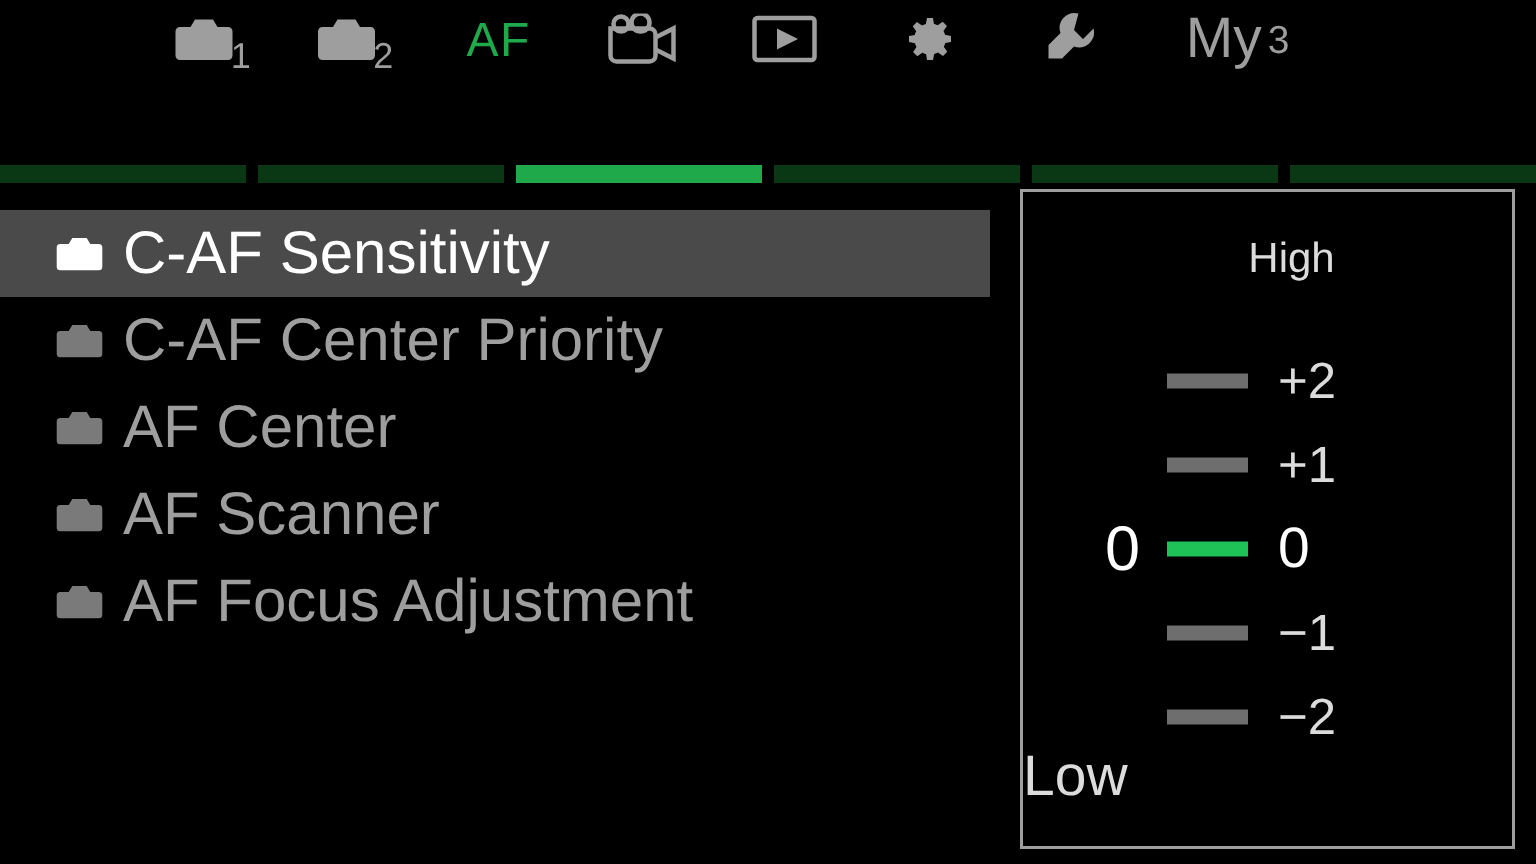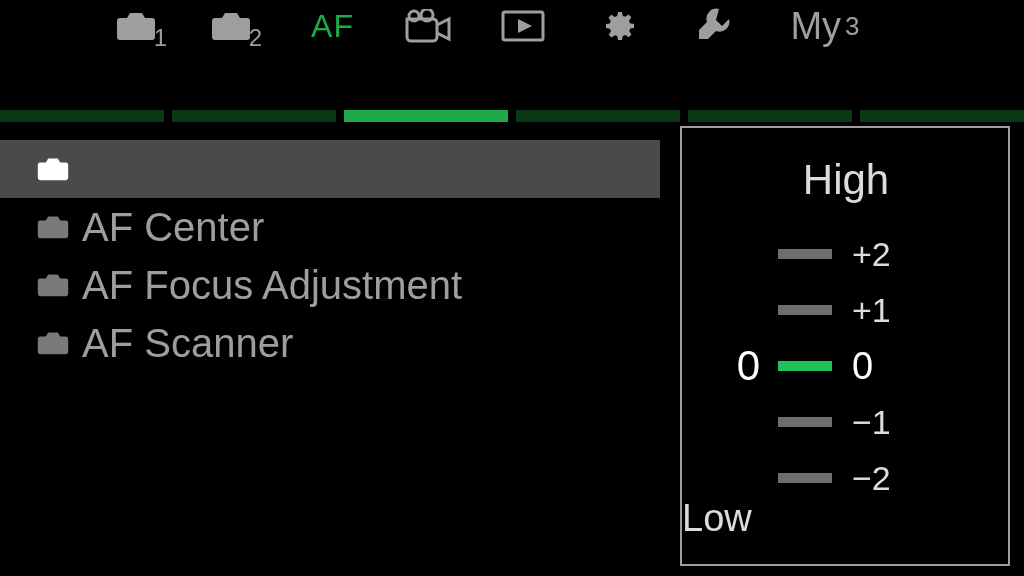--- a/index.html
+++ b/index.html
@@ -35,21 +35,21 @@
   
   .menu { position:absolute; top:140px; left:0; width:660px; }
   .menu-item { height:58px; display:flex; align-items:center; padding-left:34px; color:#9e9e9e; font-size:40px; font-weight:300; }
   .menu-item.sel { background:#4a4a4a; color:#fff; }
   .menu-item .mi-icon { width:38px; display:flex; align-items:center; justify-content:center; margin-right:10px; }
   .menu-item.sel .mi-icon svg path { fill:#fff; }
 
   
   .panel { position:absolute; top:126px; left:680px; width:330px; height:440px; border:2px solid #9e9e9e; }
   .panel-inner { position:relative; width:100%; height:100%; }
-  .lab-high { position:absolute; top:28px; left:1px; width:100%; text-align:center; color:#dcdcdc; font-size:42px; font-weight:300; }
+  .lab-high { position:absolute; top:28px; left:16px; width:100%; text-align:center; color:#dcdcdc; font-size:28px; font-weight:300; }
   .lab-low  { position:absolute; bottom:24px; left:0; width:100%; text-align:left; color:#dcdcdc; font-size:38px; font-weight:300; }
 
   .scale { position:absolute; top:98px; left:0; width:100%; }
   .scale-row { height:56px; display:flex; align-items:center; }
   .scale-row .cur { width:96px; text-align:right; color:#fff; font-size:42px; font-weight:400; padding-right:18px; font-variant-numeric:tabular-nums; }
   .scale-row .tick { width:54px; height:10px; background:#6e6e6e; }
   .scale-row.on .tick { background:#1fc257; }
   .scale-row .val { flex:1; padding-left:20px; color:#dcdcdc; font-size:34px; font-weight:300; font-variant-numeric:tabular-nums; }
   .scale-row.on .val { color:#fff; font-size:38px; }
 </style>
@@ -119,44 +119,53 @@
     <div class="seg"></div>
   </div>
 
   <div class="menu">
     <div class="menu-item sel">
       <span class="mi-icon">
           <svg width="32" height="24" viewBox="0 0 40 30">
             <path fill="#fff" d="M4 7h7l3-5h12l3 5h7a3 3 0 0 1 3 3v16a3 3 0 0 1-3 3H4a3 3 0 0 1-3-3V10a3 3 0 0 1 3-3z"></path>
           </svg>
         </span>
+      <span>C-AF Sensitivity</span>
+    </div>
+    <div class="menu-item">
+      <span class="mi-icon">
+          <svg width="32" height="24" viewBox="0 0 40 30">
+            <path fill="#7a7a7a" d="M4 7h7l3-5h12l3 5h7a3 3 0 0 1 3 3v16a3 3 0 0 1-3 3H4a3 3 0 0 1-3-3V10a3 3 0 0 1 3-3z"></path>
+          </svg>
+        </span>
+      <span>C-AF Center Priority</span>
     </div>
     <div class="menu-item">
       <span class="mi-icon">
           <svg width="32" height="24" viewBox="0 0 40 30">
             <path fill="#7a7a7a" d="M4 7h7l3-5h12l3 5h7a3 3 0 0 1 3 3v16a3 3 0 0 1-3 3H4a3 3 0 0 1-3-3V10a3 3 0 0 1 3-3z"></path>
           </svg>
         </span>
       <span>AF Center</span>
     </div>
     <div class="menu-item">
       <span class="mi-icon">
           <svg width="32" height="24" viewBox="0 0 40 30">
             <path fill="#7a7a7a" d="M4 7h7l3-5h12l3 5h7a3 3 0 0 1 3 3v16a3 3 0 0 1-3 3H4a3 3 0 0 1-3-3V10a3 3 0 0 1 3-3z"></path>
           </svg>
         </span>
+      <span>AF Scanner</span>
+    </div>
+    <div class="menu-item">
+      <span class="mi-icon">
+          <svg width="32" height="24" viewBox="0 0 40 30">
+            <path fill="#7a7a7a" d="M4 7h7l3-5h12l3 5h7a3 3 0 0 1 3 3v16a3 3 0 0 1-3 3H4a3 3 0 0 1-3-3V10a3 3 0 0 1 3-3z"></path>
+          </svg>
+        </span>
       <span>AF Focus Adjustment</span>
-    </div>
-    <div class="menu-item">
-      <span class="mi-icon">
-          <svg width="32" height="24" viewBox="0 0 40 30">
-            <path fill="#7a7a7a" d="M4 7h7l3-5h12l3 5h7a3 3 0 0 1 3 3v16a3 3 0 0 1-3 3H4a3 3 0 0 1-3-3V10a3 3 0 0 1 3-3z"></path>
-          </svg>
-        </span>
-      <span>AF Scanner</span>
     </div>
   </div>
 
   <div class="panel">
     <div class="panel-inner">
       <div class="lab-high">High</div>
       <div class="scale">
         <div class="scale-row">
           <span class="cur"></span>
             <span class="tick"></span>

